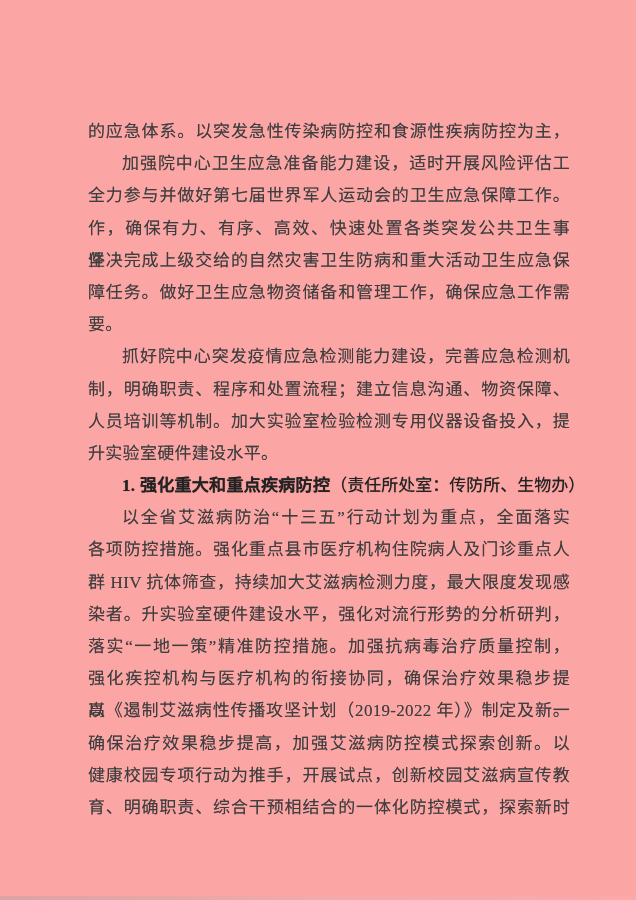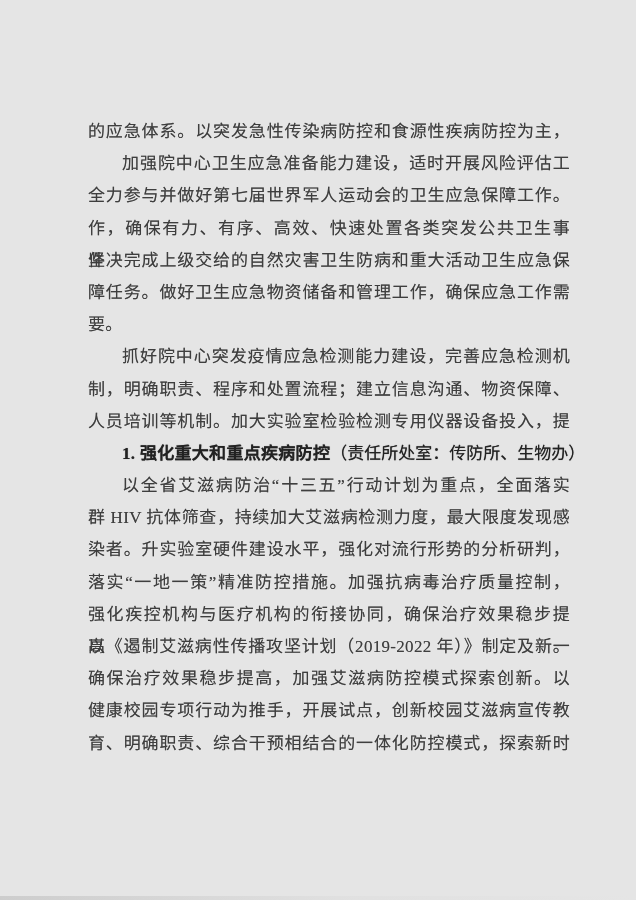--- a/index.html
+++ b/index.html
@@ -10,21 +10,21 @@
     width: 636px;
     height: 900px;
     background: #ffffff;
     overflow: hidden;
     font-family: "Liberation Serif", "DejaVu Serif", serif;
   }
   .page {
     position: relative;
     width: 636px;
     height: 900px;
-    background: #e5e5e5;
+    background: #fca5a5;
   }
   .text-block {
     position: absolute;
     left: 88px;
     top: 116px;
     width: 482px;
     color: #3e3e3e;
     font-size: 17px;
     line-height: 32.2px;
     letter-spacing: 0.3px;
@@ -76,26 +76,28 @@
     <div class="ln j">的应急体系。以突发急性传染病防控和食源性疾病防控为主，</div>
     <div class="ln j ind">加强院中心卫生应急准备能力建设，适时开展风险评估工</div>
     <div class="ln j">全力参与并做好第七届世界军人运动会的卫生应急保障工作。</div>
     <div class="ln j">作，确保有力、有序、高效、快速处置各类突发公共卫生事件，</div>
     <div class="ln j">坚决完成上级交给的自然灾害卫生防病和重大活动卫生应急保</div>
     <div class="ln j">障任务。做好卫生应急物资储备和管理工作，确保应急工作需</div>
     <div class="ln">要。</div>
     <div class="ln j ind">抓好院中心突发疫情应急检测能力建设，完善应急检测机</div>
     <div class="ln j">制，明确职责、程序和处置流程；建立信息沟通、物资保障、</div>
     <div class="ln j">人员培训等机制。加大实验室检验检测专用仪器设备投入，提</div>
+    <div class="ln">升实验室硬件建设水平。</div>
 
     <div class="ln ind heading">
       <span class="main">1. 强化重大和重点疾病防控</span><span class="paren">（责任所处室：传防所、生物办）</span>
     </div>
 
     <div class="ln j ind">以全省艾滋病防治“十三五”行动计划为重点，全面落实</div>
+    <div class="ln j">各项防控措施。强化重点县市医疗机构住院病人及门诊重点人</div>
     <div class="ln j">群 HIV 抗体筛查，持续加大艾滋病检测力度，最大限度发现感</div>
     <div class="ln j">染者。升实验室硬件建设水平，强化对流行形势的分析研判，</div>
     <div class="ln j">落实“一地一策”精准防控措施。加强抗病毒治疗质量控制，</div>
     <div class="ln j">强化疾控机构与医疗机构的衔接协同，确保治疗效果稳步提高。</div>
     <div class="ln j">以《遏制艾滋病性传播攻坚计划（2019-2022 年）》制定及新一</div>
     <div class="ln j">确保治疗效果稳步提高，加强艾滋病防控模式探索创新。以</div>
     <div class="ln j">健康校园专项行动为推手，开展试点，创新校园艾滋病宣传教</div>
     <div class="ln j">育、明确职责、综合干预相结合的一体化防控模式，探索新时</div>
 
   </div>

